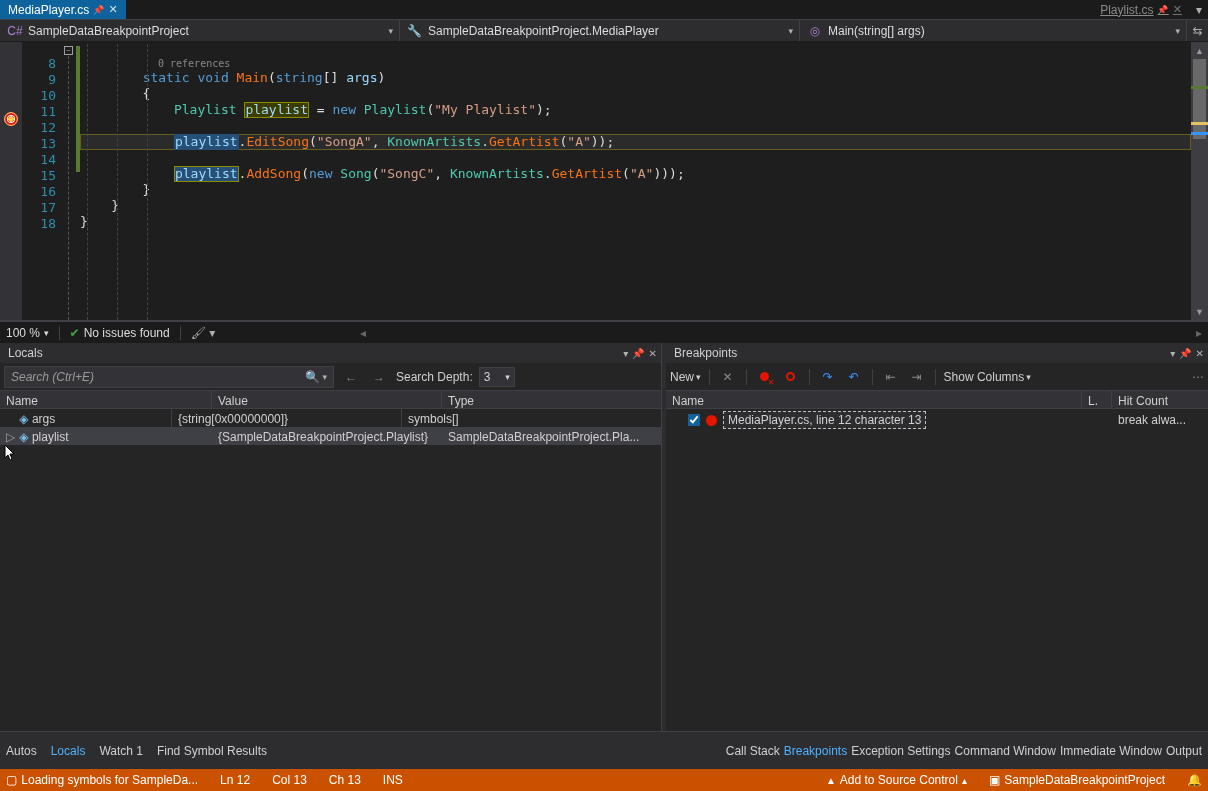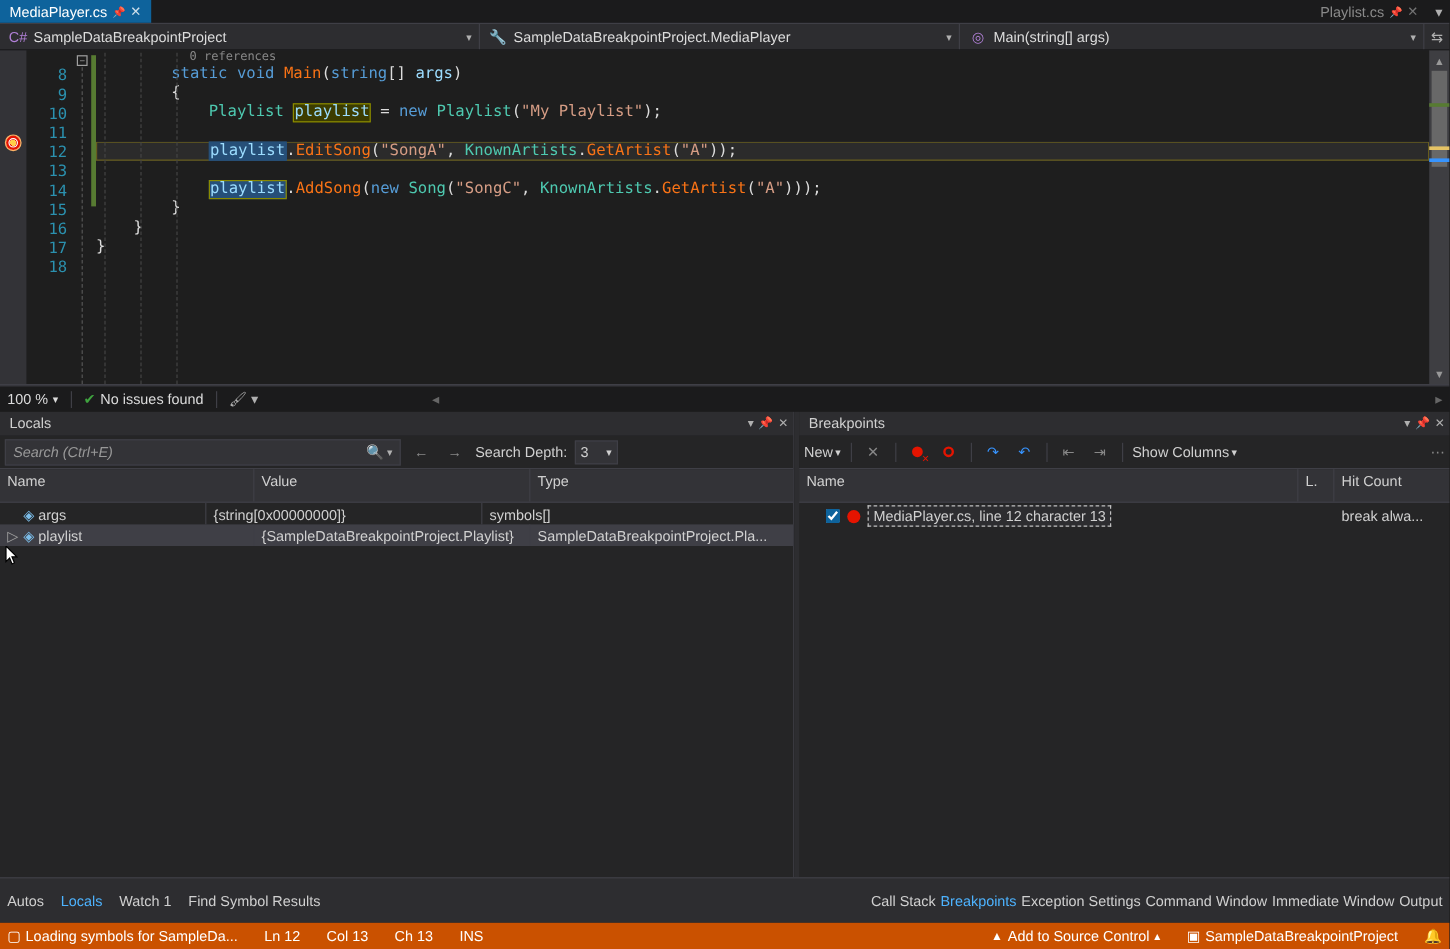--- a/index.html
+++ b/index.html
@@ -25,21 +25,21 @@
   }
   .tabs-left, .tabs-right { display: flex; align-items: stretch; }
   .tab {
     display: flex; align-items: center; padding: 0 8px; gap: 4px;
     color: #d0d0d0; height: 100%;
   }
   .tab.active { background: #0e639c; color: #fff; }
   .tab.active .pin { color: #fff; }
   .tab .x { font-size: 11px; opacity: 0.8; }
   .tab .pin { font-size: 9px; }
-  .tabs-right .ghost { color: #8a8a8a; }
+  .tabs-right .ghost { color: #8a8a8a; text-decoration: underline; }
   .tabs-right .tab { gap: 4px; }
   .tabs-right .chev { color: #b0b0b0; padding: 0 6px; display: flex; align-items: center;}
   
   .context-bar {
     height: 22px;
     background: #2d2d30;
     border-bottom: 1px solid #1b1b1c;
     display: flex; align-items: stretch;
   }
   .context-seg {
@@ -80,21 +80,21 @@
     position:absolute; top:4px; left:2px; width:9px; height:9px; border:1px solid #a0a0a0;
     display:flex; align-items:center; justify-content:center; font-size:8px; color:#a0a0a0; background:#1e1e1e;
   }
   .outline-col .vline {
     position:absolute; top:14px; bottom:0; left:6px; width:0; border-left:1px dashed #555;
   }
   .editor .change-col { width: 4px; background: transparent; position:relative;}
   .change-col .green { position:absolute; top:4px; left:0; width:4px; height: 126px; background:#577b32;}
   .editor .code {
     flex:1; font-family: Consolas, monospace; font-size:13px; line-height:16px;
-    padding-top:0; position:relative;
+    padding-top:16px; position:relative;
   }
   .code .indent-guides { position:absolute; top:2px; bottom:0; left:0; pointer-events:none;}
   .indent-guides .g { position:absolute; top:0; bottom:0; border-left:1px dashed #444; }
   .code .codelens { font-size:10px; color:#888; line-height:12px; padding-left: 78px; height:12px;}
   .code-lines { padding-top:0; }
   .line { height:16px; white-space:pre; padding-left: 0;}
   .line.hl {
     background: rgba(255,255,255,0.06);
     box-shadow: inset 0 0 0 1px #675d1f;
   }
@@ -139,21 +139,21 @@
     flex:0 0 330px; height:22px; display:flex; align-items:center;
     padding:0 6px; color:#999; border:1px solid #3f3f46; border-radius:0;
     background:#333337; font-style: italic; justify-content:space-between;
   }
   .search-box .mag { font-style: normal; display:flex; gap:2px; align-items:center;}
   .tb-btn { width:22px; height:22px; display:flex; align-items:center; justify-content:center; color:#888;}
   .tb-label { color:#d0d0d0; }
   .tb-select { width:36px; height:20px; background:#333337; border:1px solid #3f3f46; color:#d0d0d0; display:flex; align-items:center; justify-content:space-between; padding:0 4px;}
 
   .grid-header {
-    height:28px; background:#333337; display:flex; color:#d0d0d0; border-bottom:1px solid #3f3f46;
+    height:18px; background:#333337; display:flex; color:#d0d0d0; border-bottom:1px solid #3f3f46;
   }
   .grid-header .col, .grid-row .col { padding:3px 6px; border-right:1px solid #3f3f46; overflow:hidden; white-space:nowrap; text-overflow:ellipsis;}
   .grid-body { flex:1; overflow:hidden; position:relative;}
   .grid-row { height:18px; display:flex; color:#d0d0d0; }
   .grid-row.selected { background:#3f3f46; }
   .tree-toggle { display:inline-block; width:10px; color:#a0a0a0;}
   .cube { color:#7cbeea; }
 
   
   .bp-toolbar .new { display:flex; align-items:center; color:#d0d0d0; gap:2px;}

